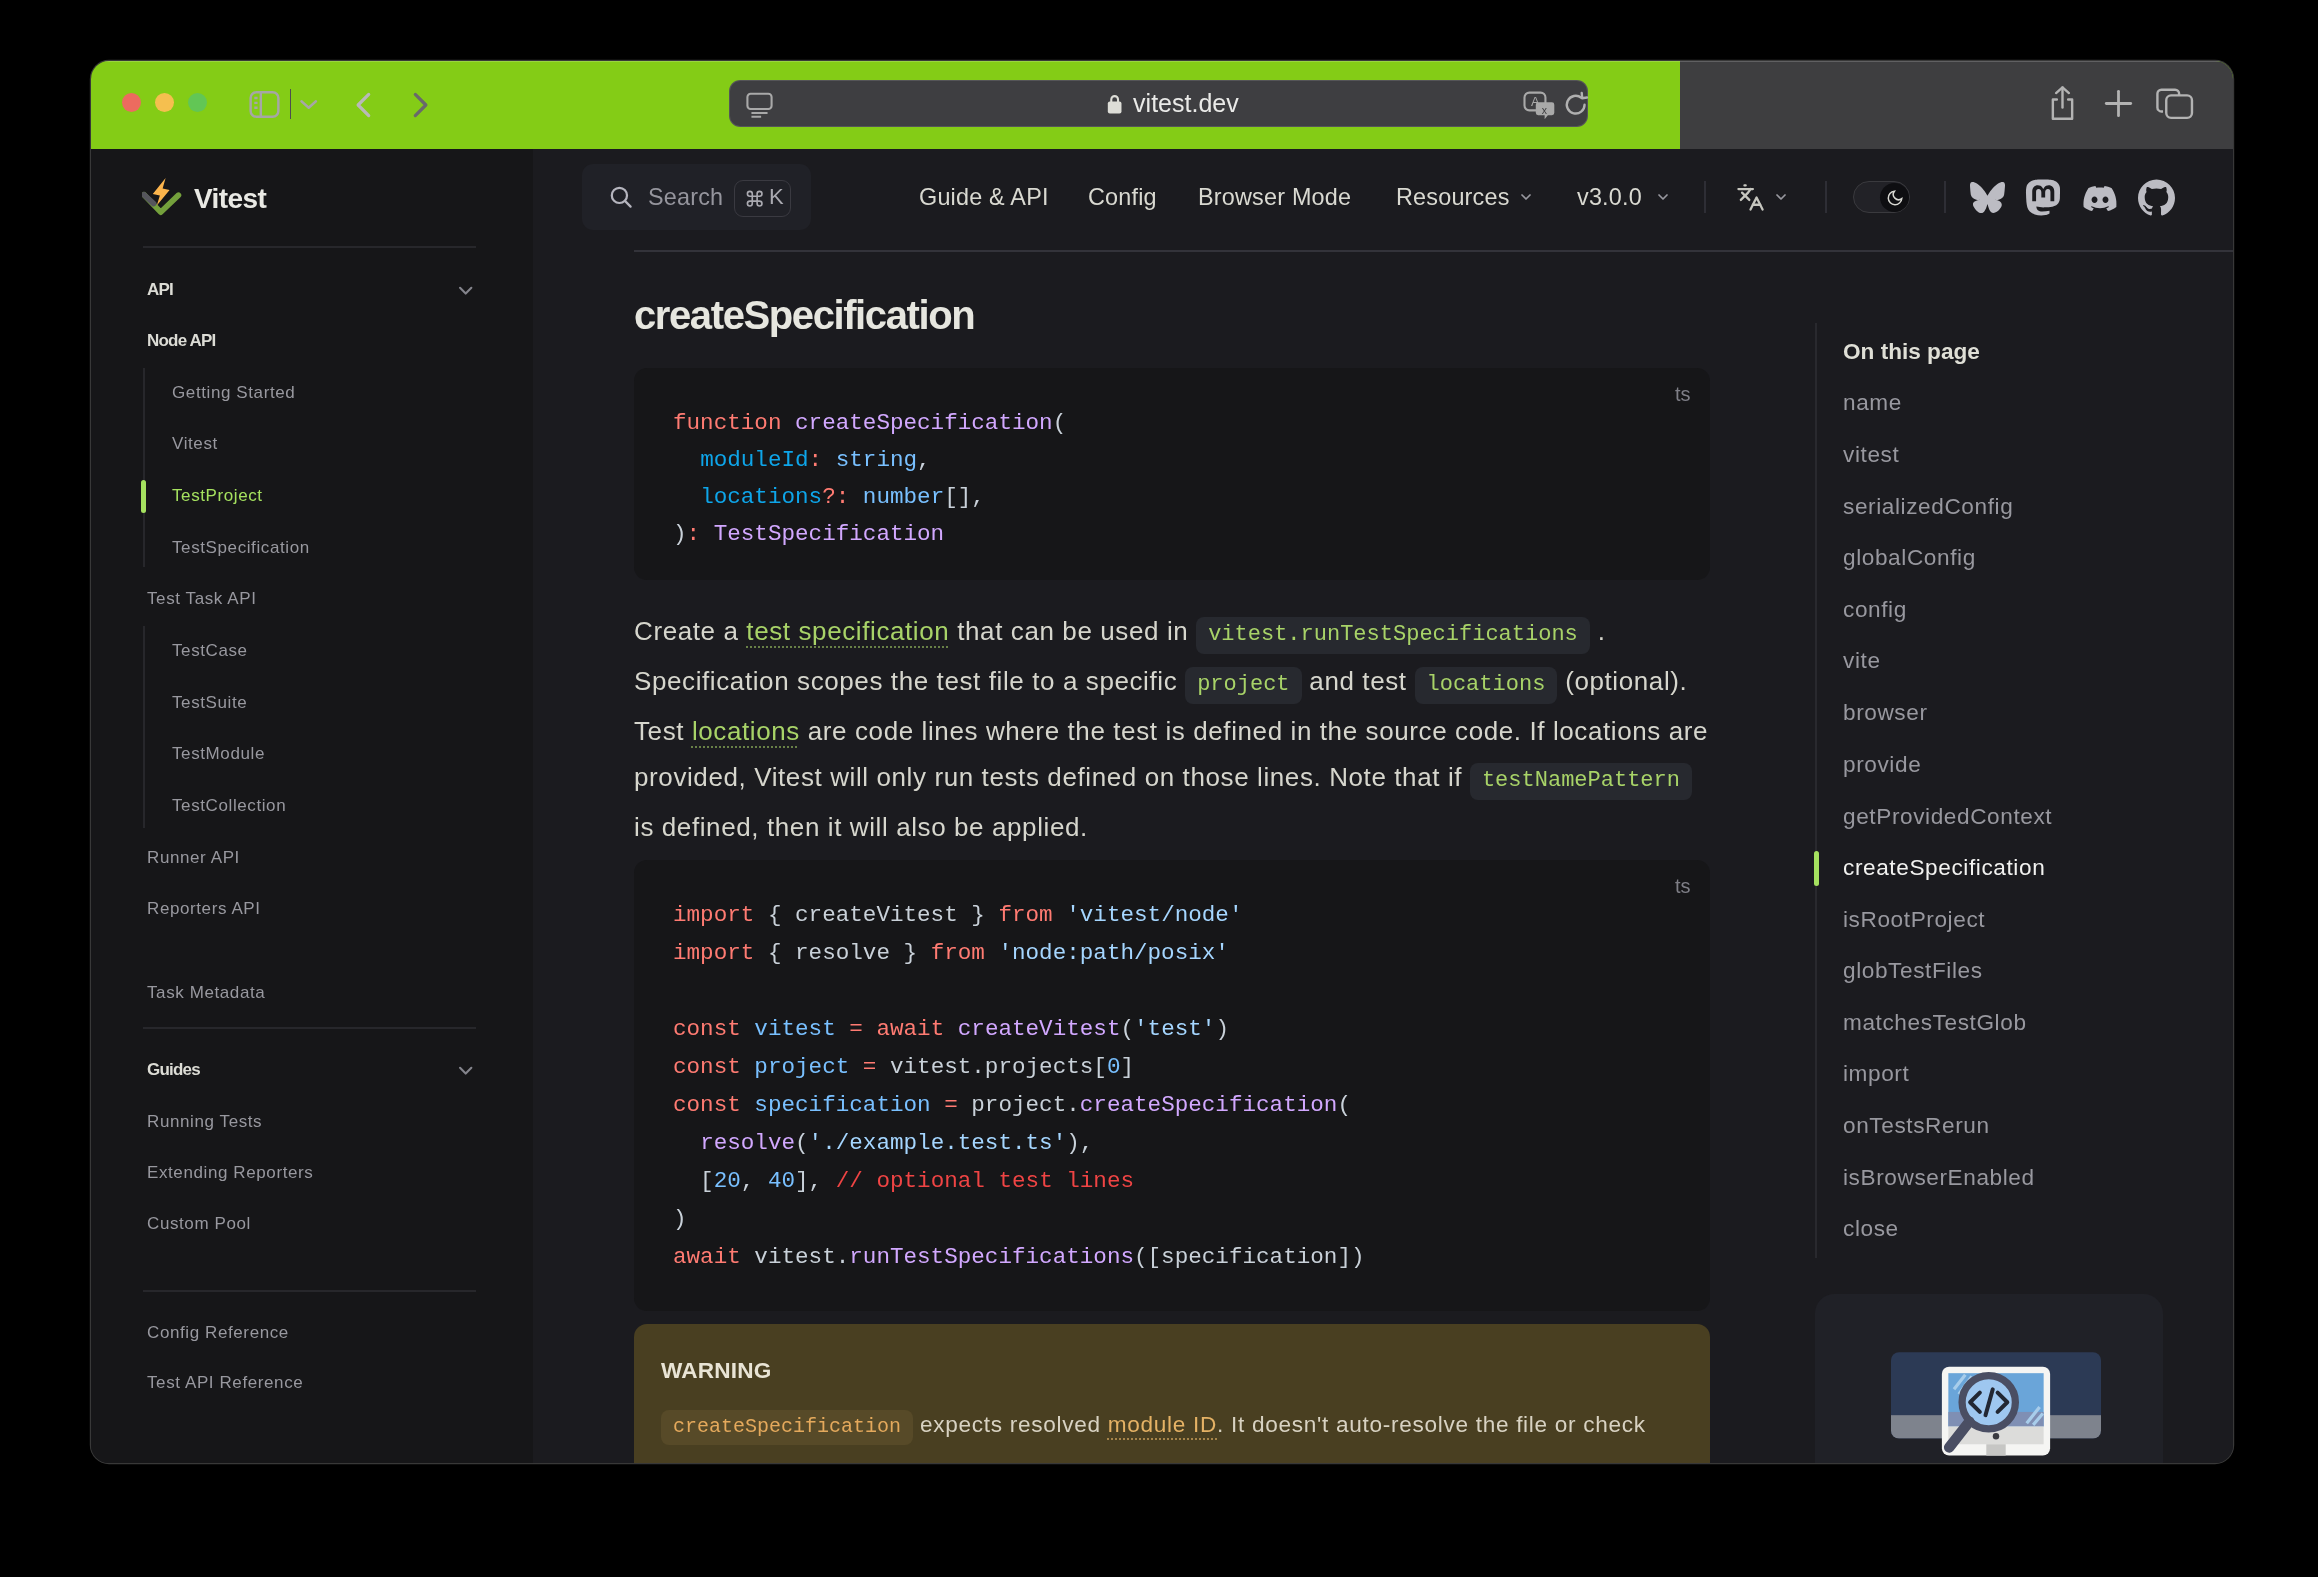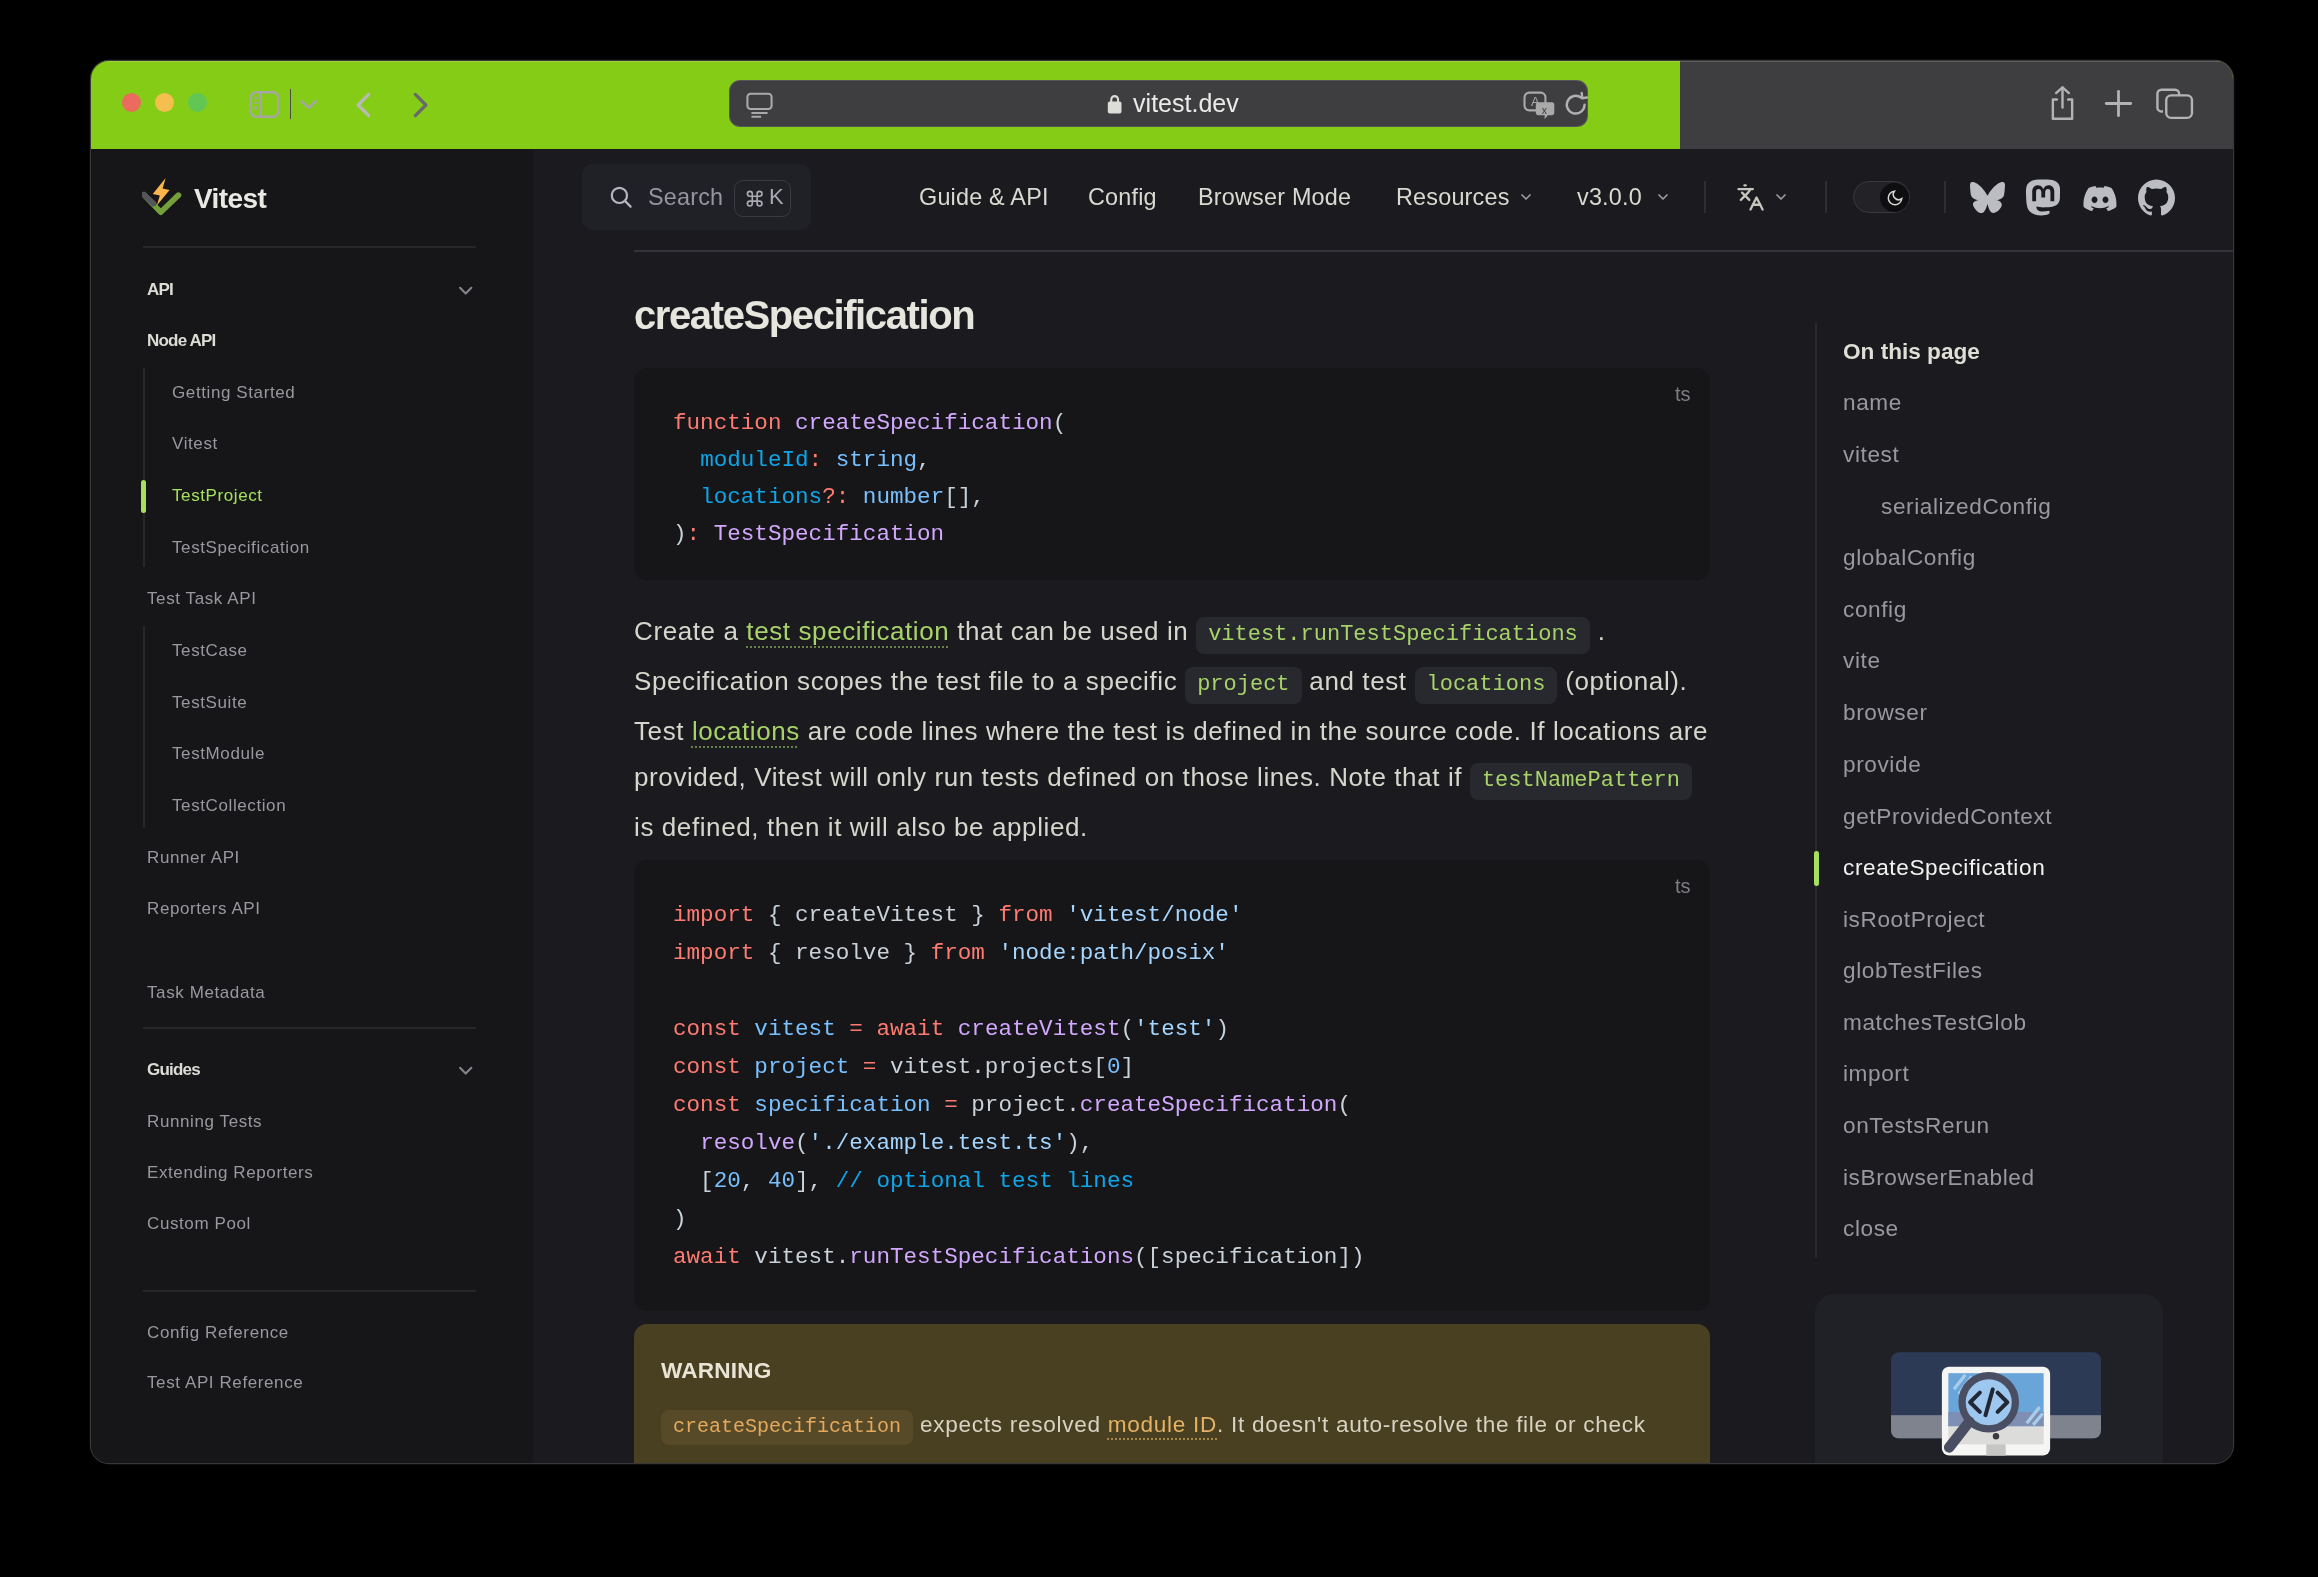--- a/index.html
+++ b/index.html
@@ -33,21 +33,21 @@
   
   .navlink { position:absolute; top:136px; transform:translateY(-50%); font-size:23.4px; font-weight:500; color:#d9d9d1; white-space:nowrap; letter-spacing:0.2px; }
   .vdiv { position:absolute; top:120px; width:1.6px; height:32px; background:#2e2e35; }
   
   .doc-h1 { position:absolute; left:543px; top:232px; font-size:40px; font-weight:700; color:#e6e6df; letter-spacing:-1.4px; }
   .codeblock { position:absolute; left:543px; width:1076px; background:#161618; border-radius:13px;
     font-family:"Liberation Mono", monospace; font-size:22.6px; color:#c9d1d9; }
   .codeblock pre { font-family:"Liberation Mono", monospace; line-height:37px; white-space:pre; }
   .lang { position:absolute; top:14.5px; right:19.4px; font-size:20px; color:#7e7e86; font-family:"Liberation Sans",sans-serif; }
   .k { color:#ff7b72; } .fn { color:#d2a8ff; } .pm { color:#0ea5e9; }
-  .c { color:#79c0ff; } .s { color:#a5d6ff; } .cm { color:#0ea5e9; }
+  .c { color:#79c0ff; } .s { color:#a5d6ff; } .cm { color:#ef4444; }
   .para { position:absolute; left:543px; top:547px; width:1171px; font-size:26px; line-height:46px; color:#d6d6cd; letter-spacing:0.6px; }
   a.glink { color:#a8d368; text-decoration:underline dotted; text-decoration-color:rgba(168,211,104,0.55); text-decoration-thickness:2px; text-underline-offset:5.7px; }
   .chip { font-family:"Liberation Mono", monospace; font-size:22px; color:#a8d368;
     background:#27292f; border-radius:8px; padding:4.8px 12px 6.5px; letter-spacing:0; }
   .warn { position:absolute; left:543px; top:1263px; width:1076px; height:266px; background:#493f21; border-radius:13px; color:#d8d2c2; }
   .warn .title { position:absolute; left:27px; top:34px; font-size:22.6px; font-weight:700; color:#e9e4d5; letter-spacing:0.2px; }
   .warn .body { position:absolute; left:27px; top:78px; width:1114px; font-size:22.6px; line-height:45px; letter-spacing:0.7px; }
   .chip2 { font-family:"Liberation Mono", monospace; font-size:20px; letter-spacing:0; color:#e4a95c;
     background:#574a28; border-radius:8px; padding:4.8px 12px 6.5px; }
   a.wlink { color:#e5b265; text-decoration:underline dotted; text-decoration-color:rgba(229,178,101,0.6); text-decoration-thickness:2px; text-underline-offset:5.7px; }
@@ -272,21 +272,21 @@
       <span class="chip2">createSpecification</span> expects resolved <a class="wlink">module ID</a>. It doesn't auto-resolve the file or check<br>
       that it exists on the file system.
     </div>
   </div>
 
   <div class="tocline"></div>
   <div class="activebar" style="left:1723px; top:790px; width:4.8px; height:35px;"></div>
   <div class="toc-title" style="top:291px;">On this page</div>
   <div class="toc-item" style="top:342px;">name</div>
   <div class="toc-item" style="top:394px;">vitest</div>
-  <div class="toc-item" style="top:446px;margin-left:38px;">serializedConfig</div>
+  <div class="toc-item" style="top:446px;">serializedConfig</div>
   <div class="toc-item" style="top:497px;">globalConfig</div>
   <div class="toc-item" style="top:549px;">config</div>
   <div class="toc-item" style="top:600px;">vite</div>
   <div class="toc-item" style="top:652px;">browser</div>
   <div class="toc-item" style="top:704px;">provide</div>
   <div class="toc-item" style="top:756px;">getProvidedContext</div>
   <div class="toc-item on" style="top:807px;">createSpecification</div>
   <div class="toc-item" style="top:859px;">isRootProject</div>
   <div class="toc-item" style="top:910px;">globTestFiles</div>
   <div class="toc-item" style="top:962px;">matchesTestGlob</div>

